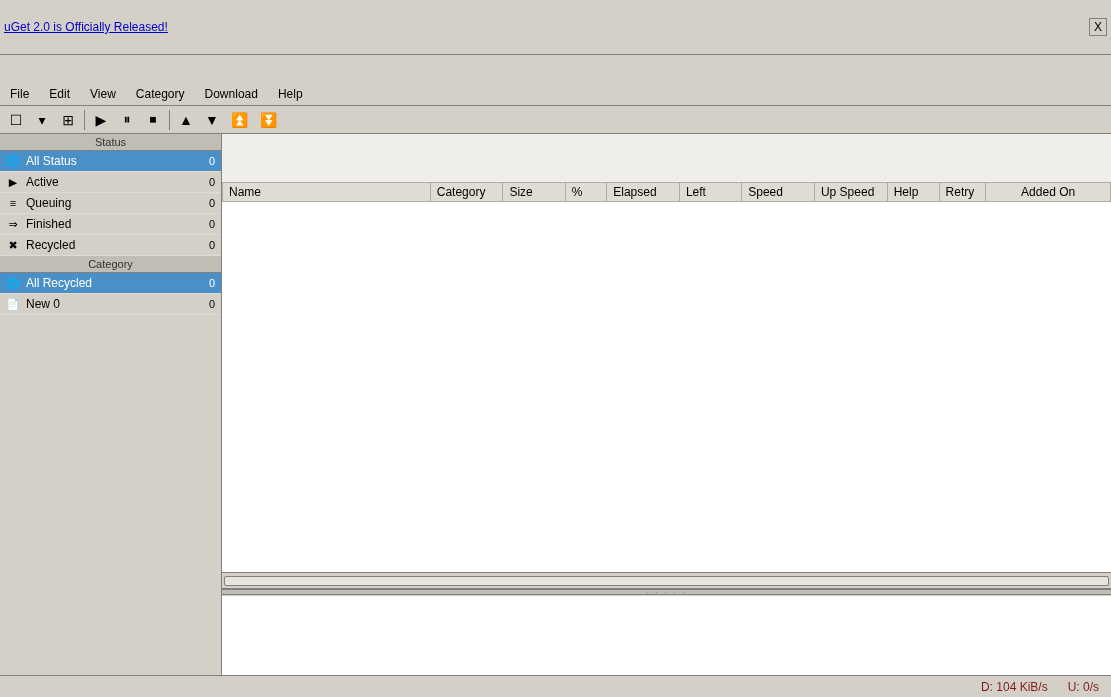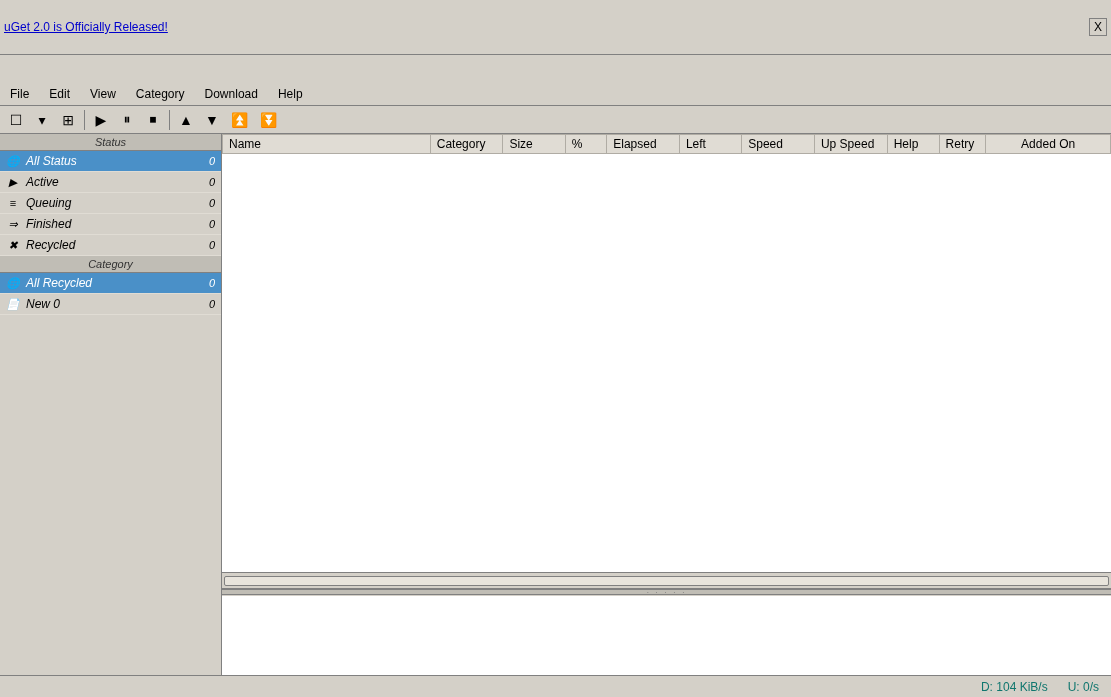--- a/index.html
+++ b/index.html
@@ -76,21 +76,20 @@
       flex: 1;
       overflow: hidden;
     }
     #sidebar {
       width: 222px;
       background: #d4d0c8;
       border-right: 1px solid #808080;
       display: flex;
       flex-direction: column;
       overflow-y: auto;
-      font-style: italic;
     }
     .sidebar-section-label {
       text-align: center;
       font-size: 11px;
       padding: 2px;
       background: #c0bdb5;
       border-bottom: 1px solid #808080;
       color: #333;
     }
     .sidebar-item {
@@ -121,20 +120,21 @@
       display: flex;
       flex-direction: column;
       background: #f0eeea;
       overflow: hidden;
     }
     #download-table-container {
       flex: 1;
       overflow: auto;
       background: white;
       border-bottom: 1px solid #808080;
+      margin-top: 48px;
     }
     #download-table {
       width: 100%;
       border-collapse: collapse;
       font-size: 12px;
     }
     #download-table thead tr {
       background: #e0dcd4;
     }
     #download-table th {
@@ -186,21 +186,21 @@
       background: #d4d0c8;
       border-top: 1px solid #808080;
       display: flex;
       align-items: center;
       justify-content: flex-end;
       padding: 0 12px;
       gap: 20px;
     }
     .status-text {
       font-size: 12px;
-      color: #0f766e;
+      color: #7f1d1d;
     }
   </style>
 </head>
 <body>
 
 <div id="title-bar">
   <a id="title-link">uGet 2.0 is Officially Released!</a>
   <button id="close-btn">X</button>
 </div>
 

